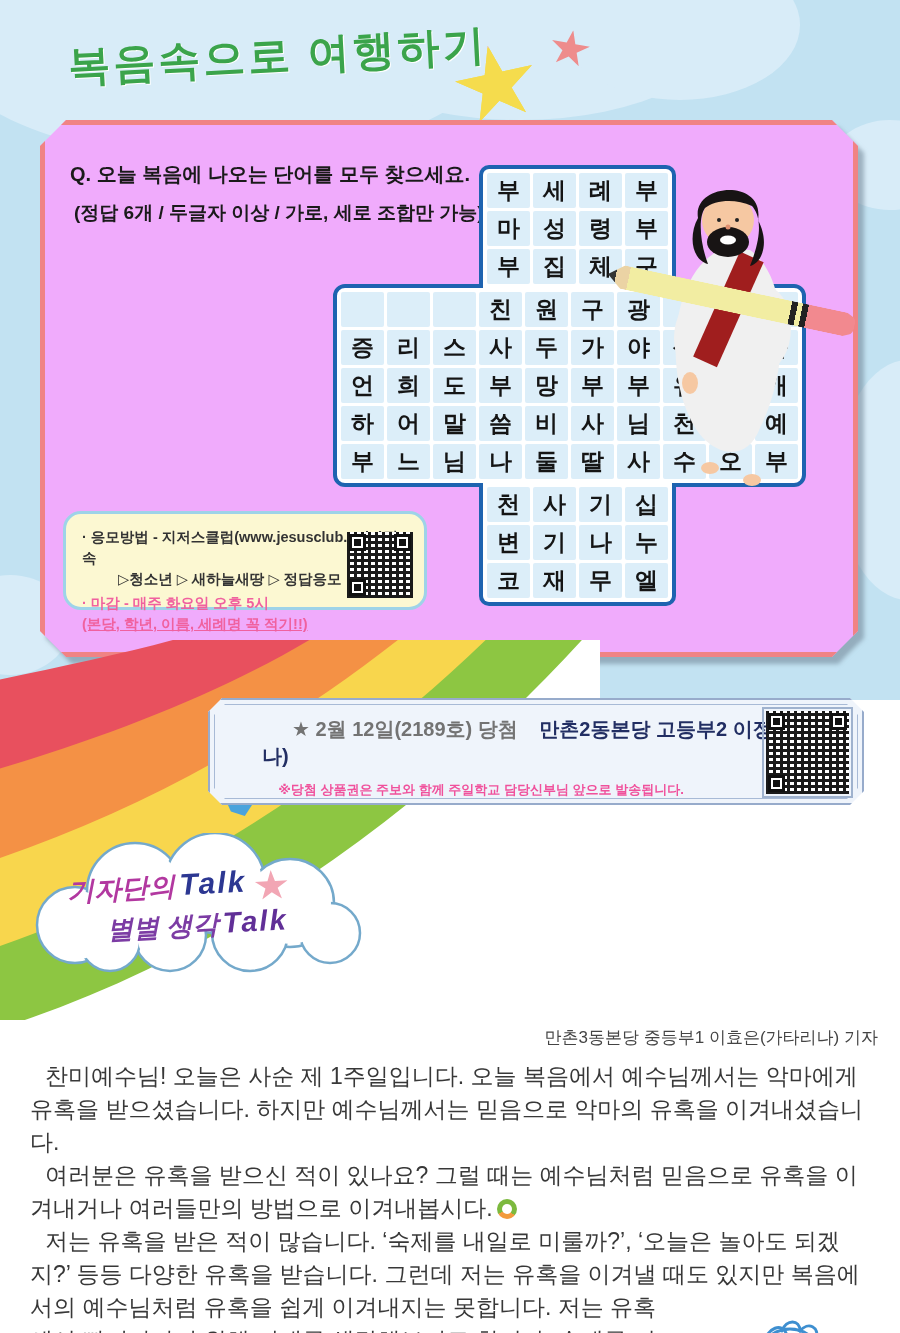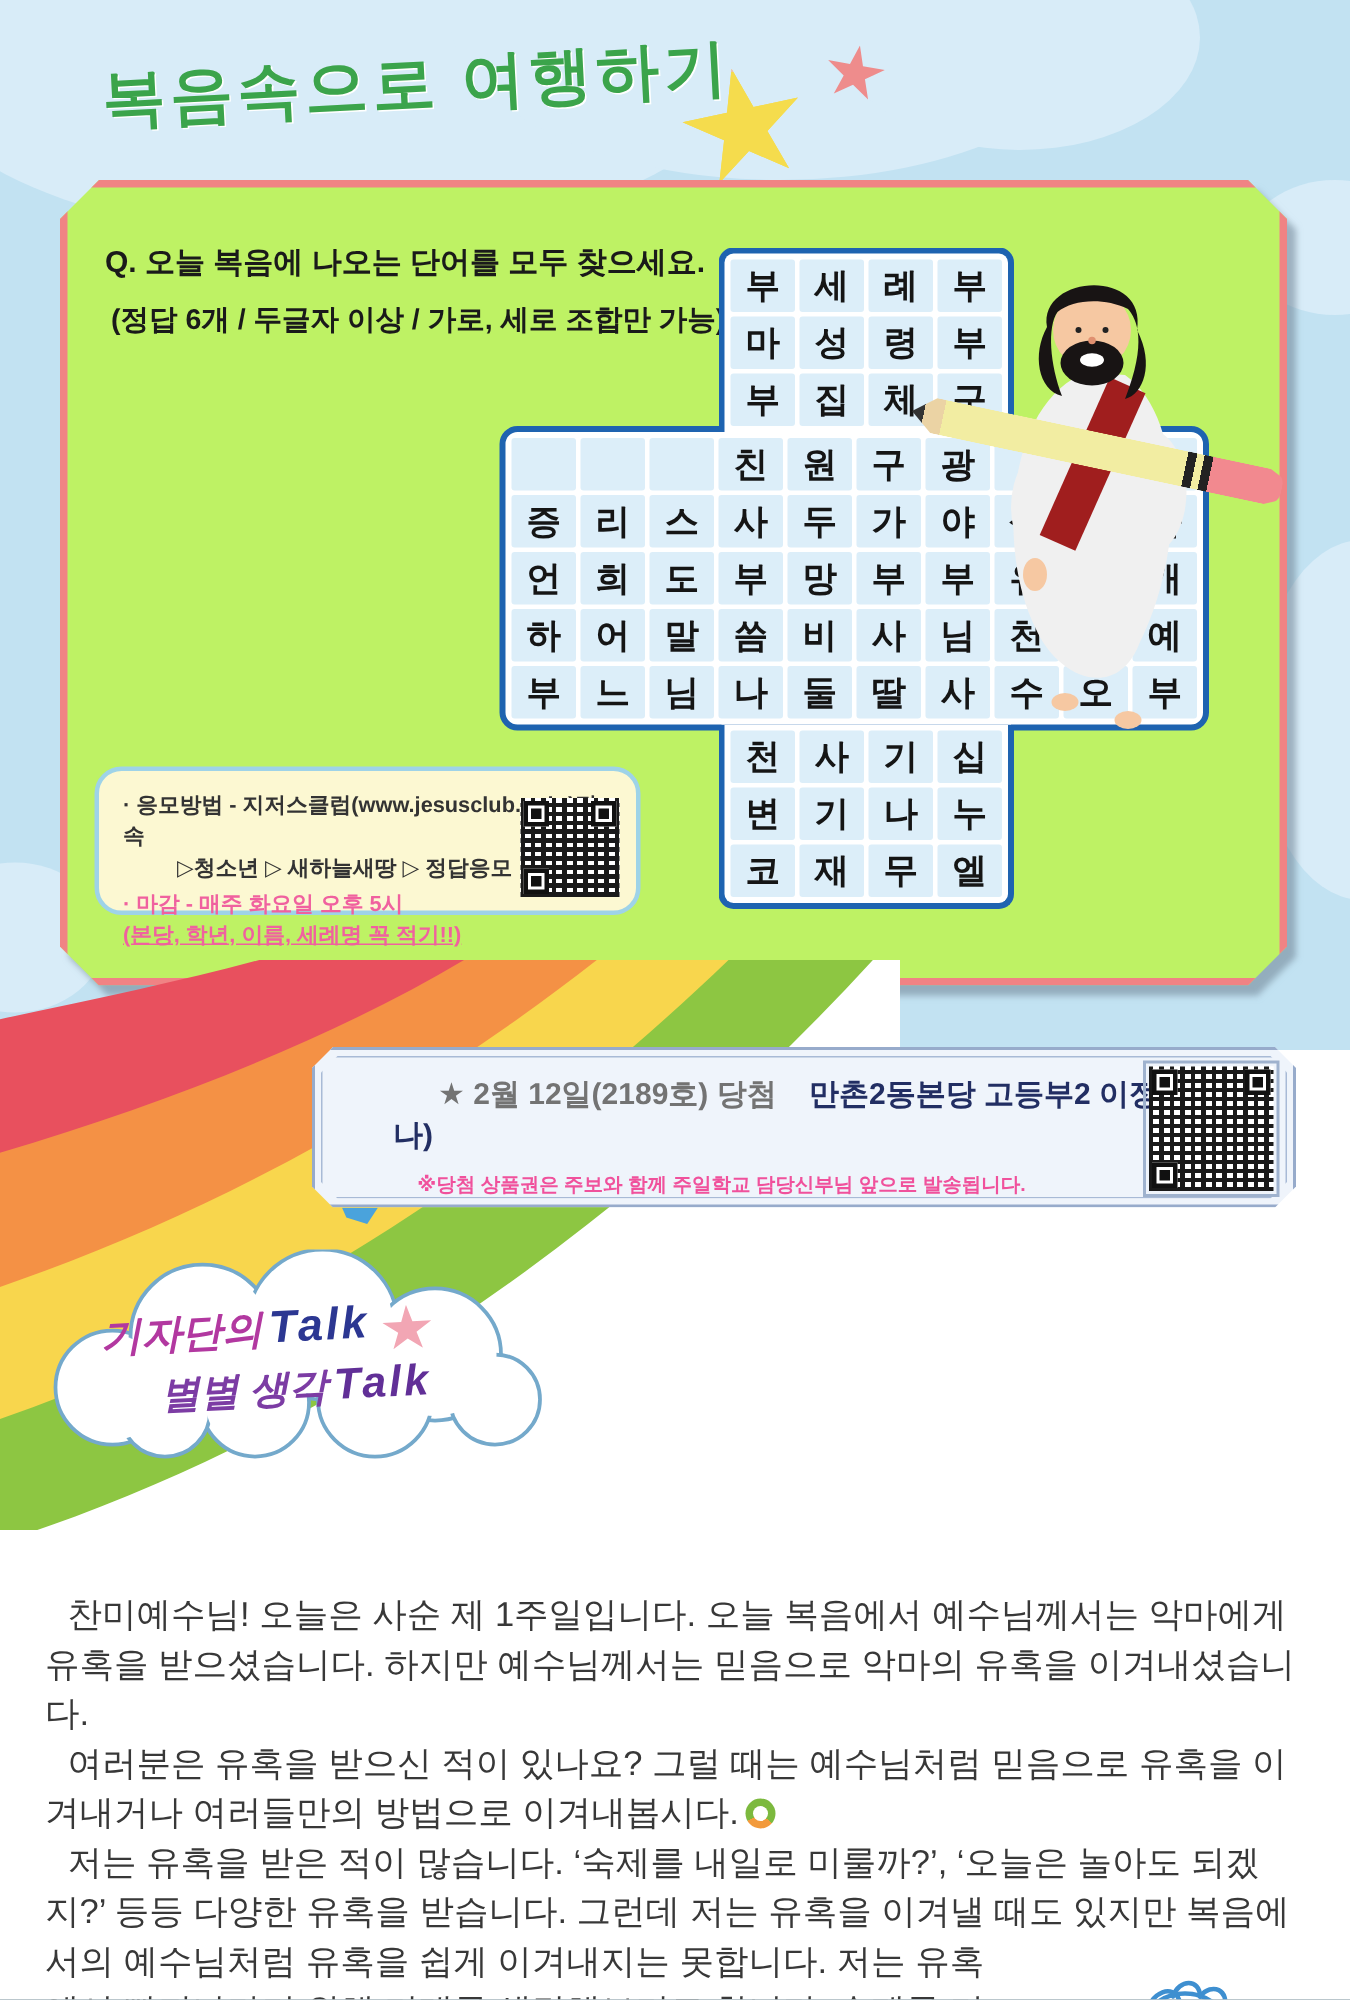--- a/index.html
+++ b/index.html
@@ -13,21 +13,21 @@
   
   .main-title { position:absolute; left:68px; top:28px; font-size:42px; font-weight:800;
     color:#3BA44B; transform:rotate(-3deg); letter-spacing:3px; text-shadow:1px 1px 0 #ffffff; }
   .star { position:absolute; clip-path:polygon(50% 0%,61% 35%,98% 35%,68% 57%,79% 91%,50% 70%,21% 91%,32% 57%,2% 35%,39% 35%); }
   .star-yellow { left:455px; top:45px; width:82px; height:80px; background:#F5DC4D; transform:rotate(-12deg);
     box-shadow:inset 0 0 0 40px #F5DC4D; border:2px solid #F0B9C0; }
   .star-pink { left:550px; top:30px; width:40px; height:38px; background:#EE8C8C; transform:rotate(10deg); }
 
   
   .panel-shadow { position:absolute; left:40px; top:120px; filter:drop-shadow(6px 7px 2px rgba(110,130,145,.55)); }
-  .panel { position:relative; width:818px; height:537px; background:#bef264; border:5px solid #F08384;
+  .panel { position:relative; width:818px; height:537px; background:#f0abfc; border:5px solid #F08384;
     clip-path:polygon(26px 0,calc(100% - 26px) 0,100% 26px,100% calc(100% - 26px),calc(100% - 26px) 100%,26px 100%,0 calc(100% - 26px),0 26px); }
   .question { position:absolute; left:25px; top:36px; color:#1a1a1a; }
   .q-line1 { font-size:20px; font-weight:bold; }
   .q-line2 { font-size:19px; font-weight:bold; margin-top:12px; padding-left:4px; }
 
   
   .cross { position:absolute; left:288px; top:40px; width:480px; }
   .sec { position:relative; background:#ffffff; border:4px solid #1E63B0; padding:4px; }
   .sec-top { width:197px; margin-left:146px; border-bottom:none; border-radius:10px 10px 0 0;
     margin-bottom:-4px; z-index:2; }
@@ -323,20 +323,21 @@
         <span class="talk-w2">Talk</span><span class="talk-star"></span>
       </div>
       <div class="talk-line2">
         <span class="talk-w3">별별 생각</span>
         <span class="talk-w4">Talk</span>
       </div>
     </div>
   </div>
 
   <div class="article-title">악마의 유혹</div>
+  <div class="article-byline">만촌3동본당 중등부1 이효은(가타리나) 기자</div>
 
   <div class="article-body">
     <div class="para">찬미예수님! 오늘은 사순 제 1주일입니다. 오늘 복음에서 예수님께서는 악마에게 유혹을 받으셨습니다. 하지만 예수님께서는 믿음으로 악마의 유혹을 이겨내셨습니다.</div>
     <div class="para">
       <span>여러분은 유혹을 받으신 적이 있나요? 그럴 때는 예수님처럼 믿음으로 유혹을 이겨내거나 여러들만의 방법으로 이겨내봅시다.</span><span class="logo-icon"></span>
     </div>
     <div class="para">
       <div class="doodle-float">
         <svg width="200" height="130" viewBox="0 0 200 130">
           <g fill="none" stroke="#E0487E" stroke-width="3" stroke-linecap="round">

